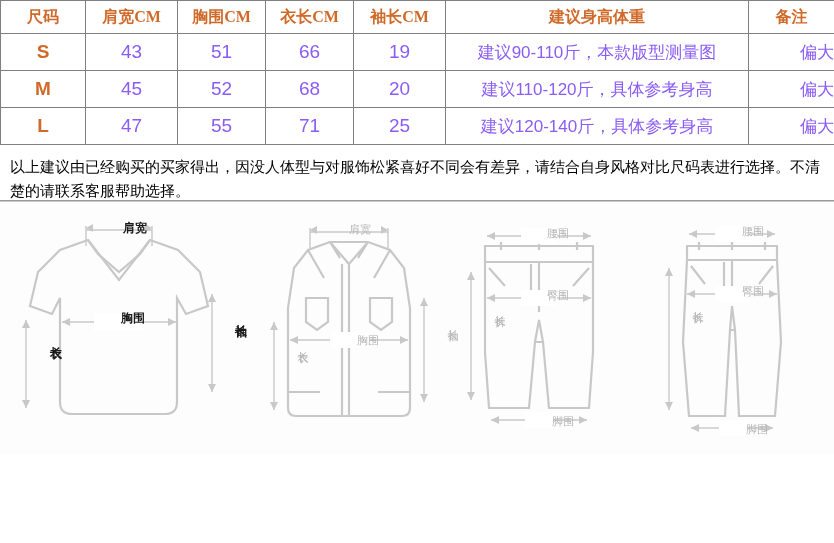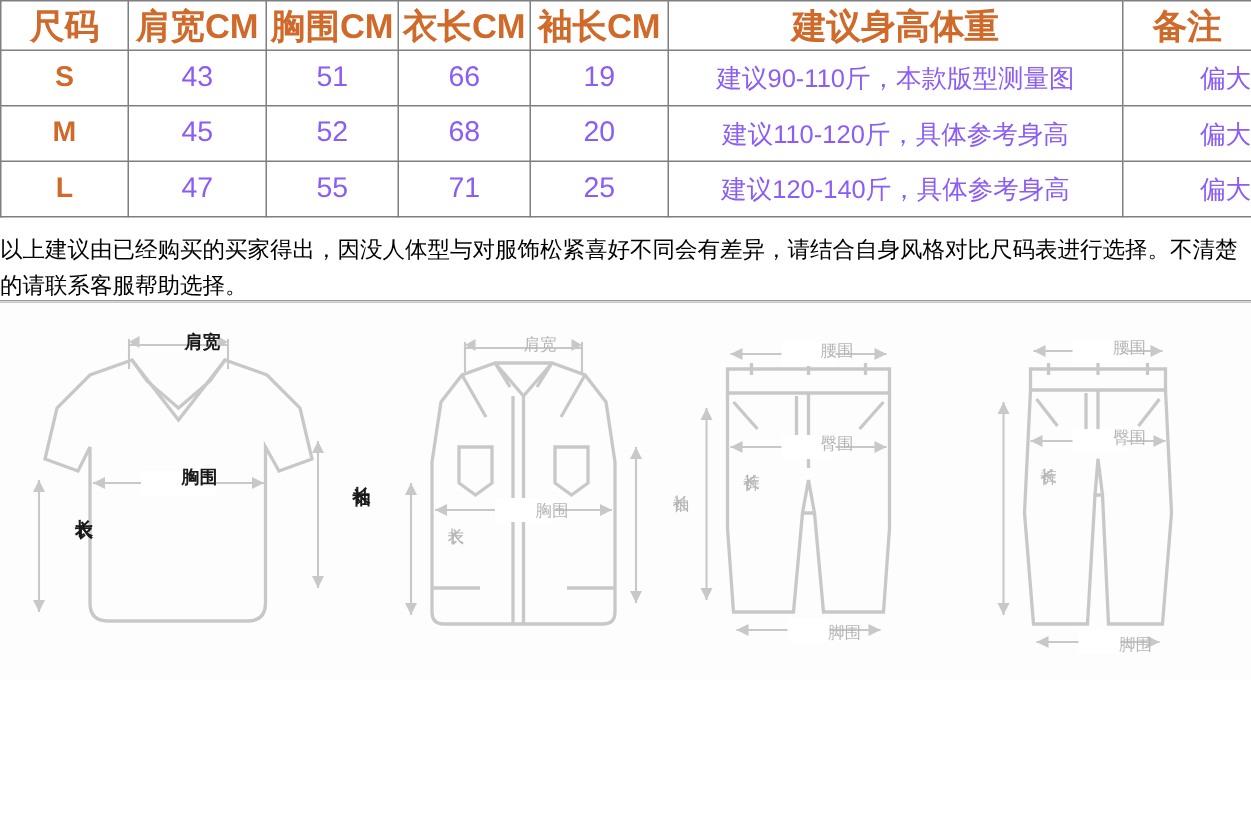--- a/index.html
+++ b/index.html
@@ -31,42 +31,43 @@
     text-align: center;
     vertical-align: middle;
     padding: 0;
     height: 36px;
     font-size: 18px;
     color: #8b5cf6;
   }
   table.size-table thead th {
     font-weight: bold;
     color: #d06a2a;
-    font-size: 23px;
+    font-size: 16px;
     height: 32px;
+    font-family: Liberation Serif, serif;
   }
   table.size-table tbody td.size-label {
     font-weight: bold;
     color: #d06a2a;
     font-size: 19px;
   }
   table.size-table tbody td {
     font-size: 19px;
   }
   table.size-table td.advice {
     font-size: 17px;
   }
   table.size-table td.remark {
     font-size: 17px;
     text-align: right;
   }
 
   
   .note {
-    padding: 10px 4px 6px 0;
+    padding: 10px 4px 6px 10px;
     font-size: 15px;
     line-height: 1.6;
     color: #000;
     border-bottom: 1px solid #9a9a9a;
     height: 56px;
     box-sizing: border-box;
   }
 
   
   .diagram-area {

